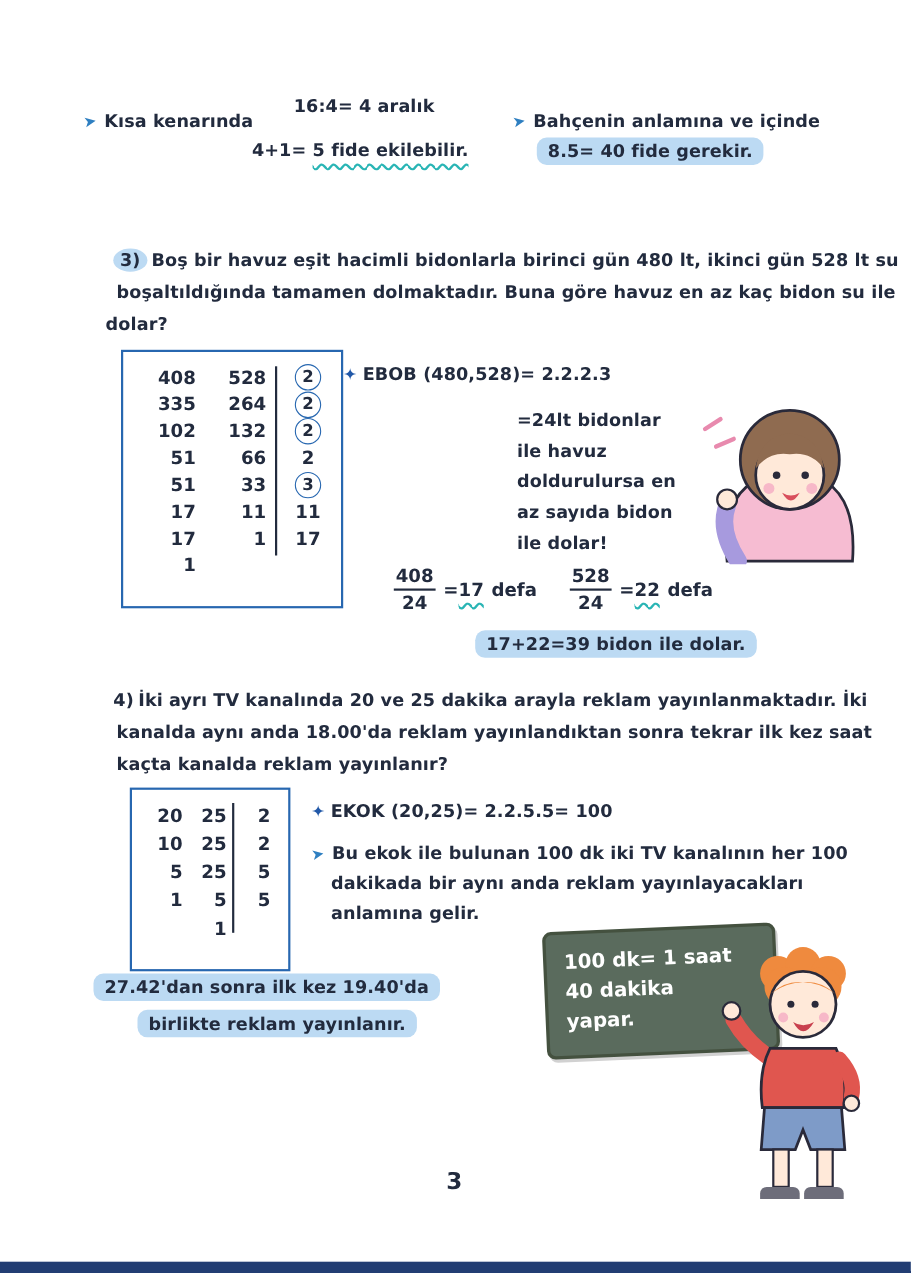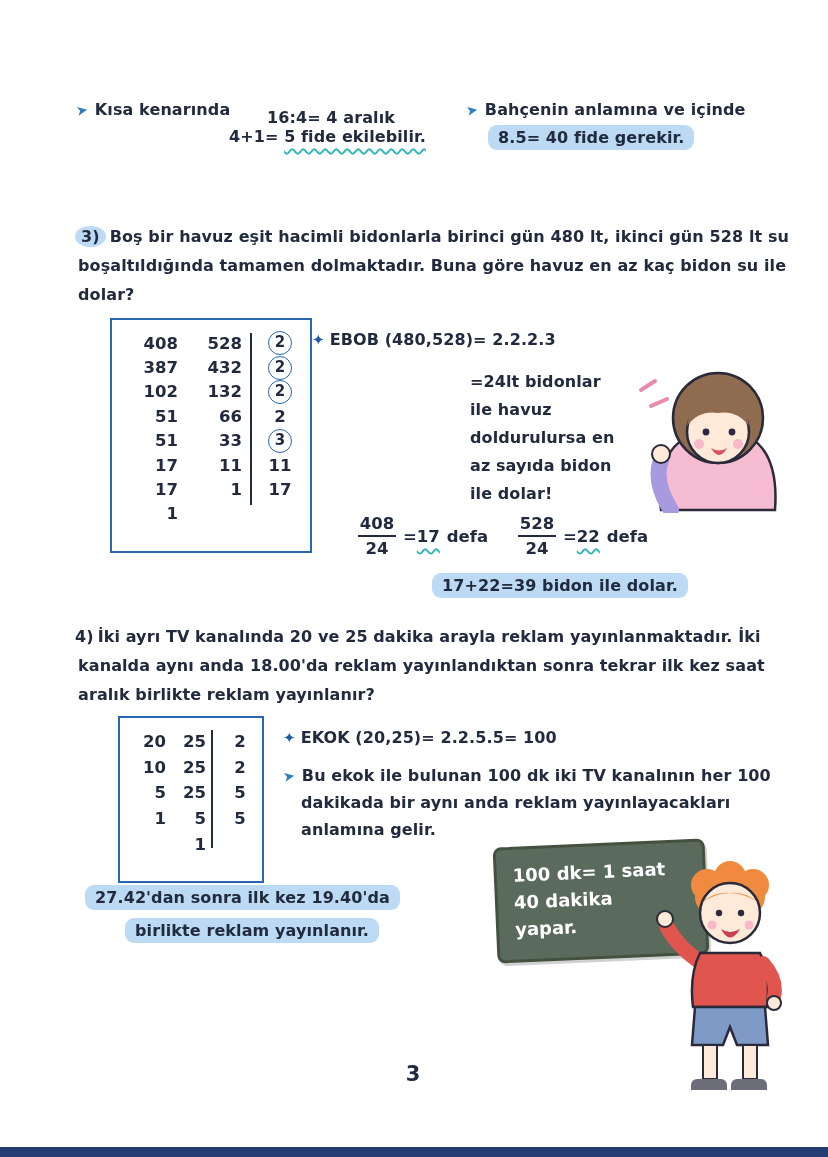--- a/index.html
+++ b/index.html
@@ -10,21 +10,21 @@
     --accent:#2e7fc1;
   }
   html,body{margin:0;padding:0;}
   body{
     width:828px;height:1157px;position:relative;overflow:hidden;
     background:#ffffff;color:var(--ink);
     font-family:"DejaVu Sans","Liberation Sans",sans-serif;
   }
   .abs{position:absolute;white-space:nowrap;}
   .t{font-weight:700;font-size:16px;letter-spacing:.1px;}
-  .para{font-weight:700;font-size:16px;line-height:29px;letter-spacing:.1px;}
+  .para{font-weight:700;font-size:16px;line-height:29px;letter-spacing:.1px;margin-left:28px;}
   .bullet{color:var(--accent);font-size:14px;display:inline-block;transform:rotate(-10deg);margin-right:7px;}
   .star{color:#2158a8;font-size:15px;margin-right:5px;}
   .hl{background:var(--hl);border-radius:9px;padding:3px 10px;}
   .numhl{background:var(--hl);border-radius:50%;padding:1px 6px;margin-right:4px;}
   .wavy{
     text-decoration-line:underline;text-decoration-style:wavy;
     text-decoration-color:var(--teal);text-decoration-thickness:2px;
     text-underline-offset:6px;
   }
   
@@ -53,50 +53,50 @@
   .pagenum{font-weight:700;font-size:21px;text-align:center;width:30px;}
 </style>
 </head>
 <body>
 
 <div>
 
   <div class="abs t" style="left:76px;top:100px;">
     <span class="bullet">➤</span><span>Kısa kenarında</span>
   </div>
-  <div class="abs t" style="left:229px;top:108px;padding-left:38px;">16:4= 4 aralık</div>
+  <div class="abs t" style="left:229px;top:87px;padding-left:38px;">16:4= 4 aralık</div>
   <div class="abs t" style="left:229px;top:127px;">
     <span>4+1= </span><span class="wavy">5 fide ekilebilir.</span>
   </div>
 
   <div class="abs t" style="left:466px;top:100px;">
     <span class="bullet">➤</span><span>Bahçenin anlamına ve içinde</span>
   </div>
   <div class="abs t" style="left:488px;top:128px;">
     <span class="hl">8.5= 40 fide gerekir.</span>
   </div>
 
   <div class="abs para" style="left:75px;top:222px;">
     <span class="numhl">3)</span><span>Boş bir havuz eşit hacimli bidonlarla birinci gün 480 lt, ikinci gün 528 lt su</span>
   </div>
   <div class="abs para" style="left:78px;top:251px;">boşaltıldığında tamamen dolmaktadır. Buna göre havuz en az kaç bidon su ile</div>
-  <div class="abs para" style="left:78px;top:280px;">dolar?</div>
+  <div class="abs para" style="left:68px;top:280px;">dolar?</div>
 
   <div class="divbox" id="t1" style="left:110px;top:318px;width:198px;height:220px;">
     <div class="vline" style="left:138px;top:13px;height:172px;"></div>
     <div class="drow">
       <span class="c1">408</span>
       <span class="c2">528</span>
       <span class="c3">
           <span class="circ">2</span>
         </span>
     </div>
     <div class="drow">
-      <span class="c1">387</span>
-      <span class="c2">432</span>
+      <span class="c1">335</span>
+      <span class="c2">264</span>
       <span class="c3">
           <span class="circ">2</span>
         </span>
     </div>
     <div class="drow">
       <span class="c1">102</span>
       <span class="c2">132</span>
       <span class="c3">
           <span class="circ">2</span>
         </span>
@@ -186,21 +186,21 @@
   </div>
 
   <div class="abs t" style="left:392px;top:576px;padding-left:40px;">
     <span class="hl">17+22=39 bidon ile dolar.</span>
   </div>
 
   <div class="abs para" style="left:75px;top:622px;">
     <span style="margin-right:4px;">4)</span><span>İki ayrı TV kanalında 20 ve 25 dakika arayla reklam yayınlanmaktadır. İki</span>
   </div>
   <div class="abs para" style="left:78px;top:651px;text-align:right;">kanalda aynı anda 18.00'da reklam yayınlandıktan sonra tekrar ilk kez saat</div>
-  <div class="abs para" style="left:78px;top:680px;">aralık birlikte reklam yayınlanır?</div>
+  <div class="abs para" style="left:78px;top:680px;">kaçta kanalda reklam yayınlanır?</div>
 
   <div class="divbox" id="t2" style="left:118px;top:716px;width:142px;height:152px;">
     <div class="vline" style="left:91px;top:12px;height:118px;"></div>
     <div class="drow">
       <span class="c1">20</span>
       <span class="c2">25</span>
       <span class="c3">
           <span>2</span>
         </span>
     </div>

